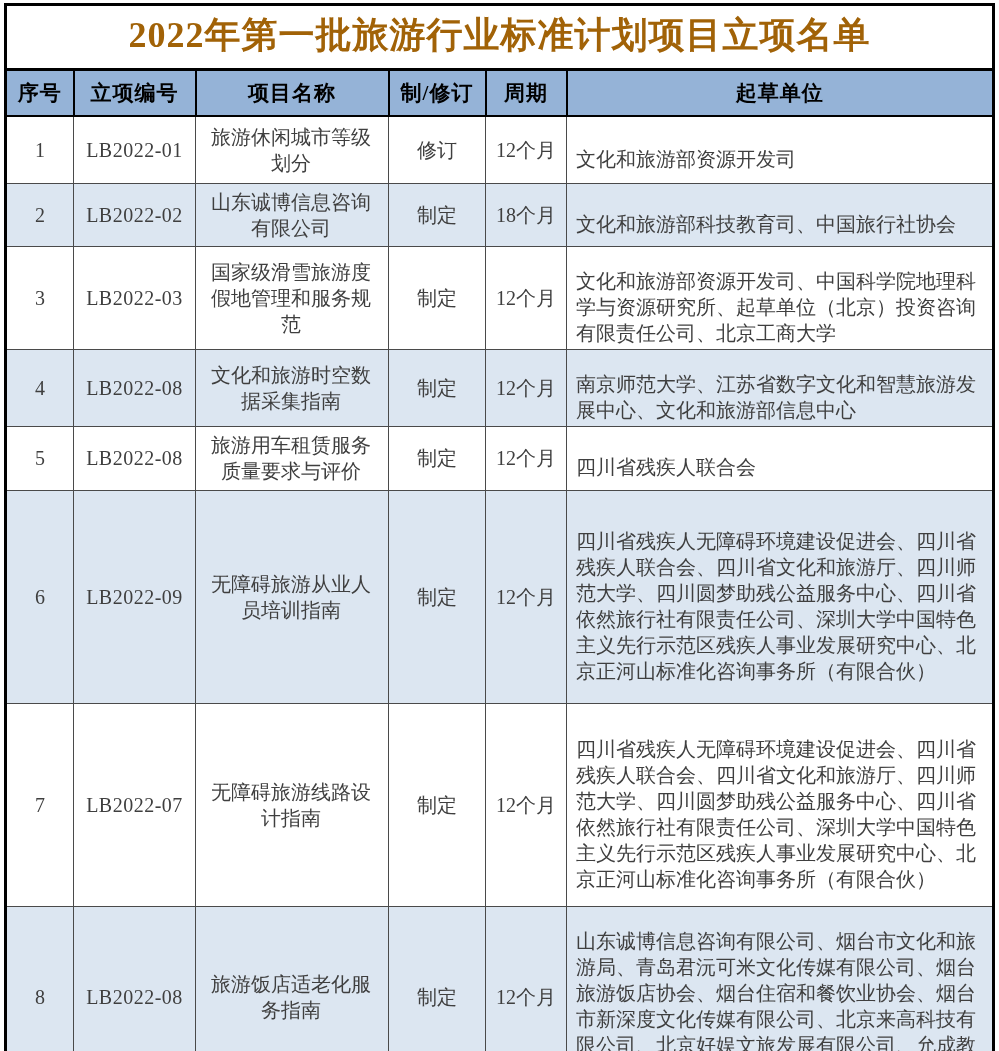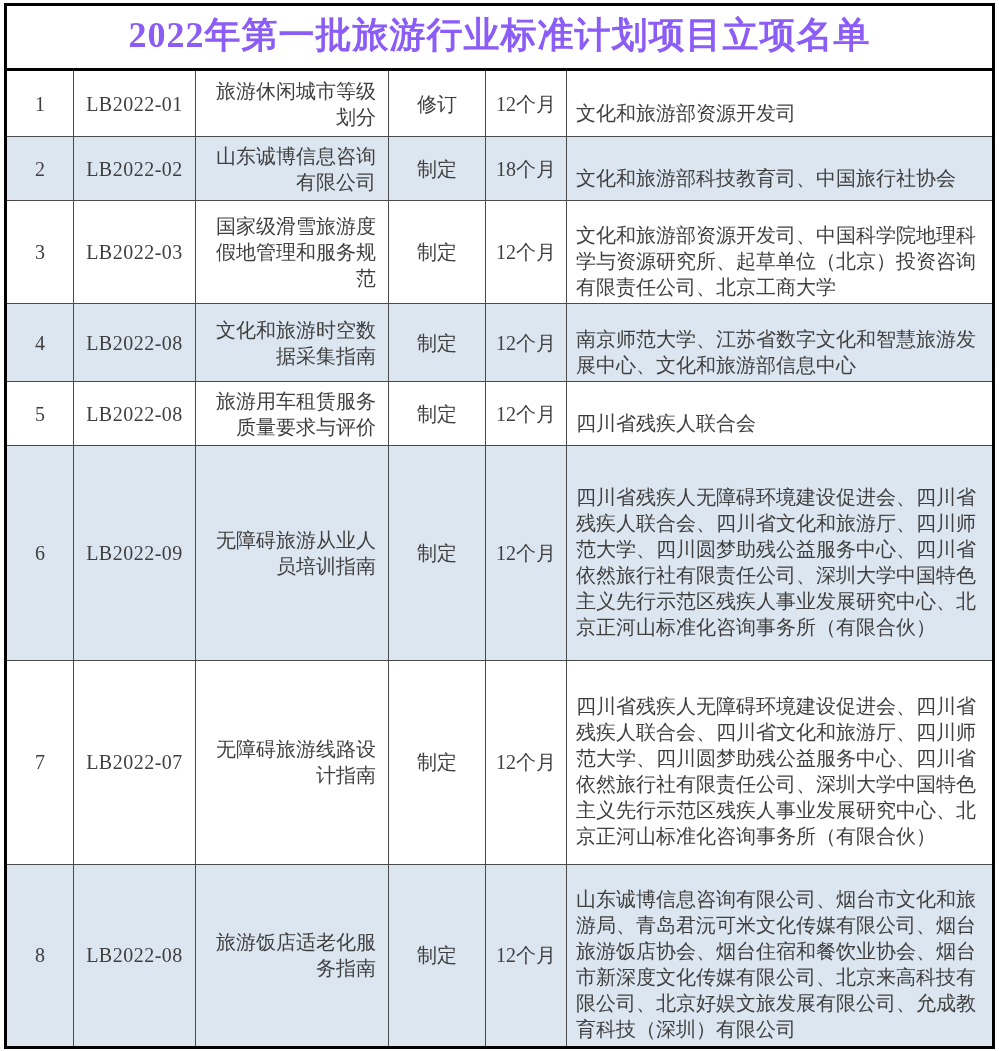--- a/index.html
+++ b/index.html
@@ -23,21 +23,21 @@
     table-layout: fixed;
     border: 3px solid var(--frame, #000);
     background: #ffffff;
   }
   .title-cell {
     height: 54px;
     text-align: center;
     vertical-align: middle;
     font-size: 36px;
     font-weight: bold;
-    color: #8b5cf6;
+    color: #a16207;
     letter-spacing: 1px;
     background: #ffffff;
     border-bottom: 3px solid var(--frame, #000);
     padding: 2px 0 6px 0;
   }
   .header-row th {
     height: 44px;
     background: var(--header-bg, #95B3D7);
     color: #000000;
     font-size: 21px;
@@ -56,21 +56,21 @@
     vertical-align: middle;
     text-align: center;
     background: #ffffff;
     padding: 3px 2px;
     overflow: hidden;
   }
   tbody tr.stripe td {
     background: var(--stripe-bg, #DCE6F1);
   }
   tbody td.cell-name {
-    text-align: right;
+    text-align: center;
     padding: 3px 12px 3px 10px;
   }
   tbody td.cell-drafters {
     text-align: left;
     padding: 21px 6px 3px 9px;
   }
   tbody td.cell-code {
     letter-spacing: 0.5px;
   }
 </style>
@@ -84,20 +84,28 @@
       <col style="width:122px">
       <col style="width:193px">
       <col style="width:97px">
       <col style="width:81px">
       <col>
     </colgroup>
     <thead>
       <tr>
         <th colspan="6" class="title-cell">2022年第一批旅游行业标准计划项目立项名单</th>
       </tr>
+      <tr class="header-row" id="header-row">
+          <th>序号</th>
+          <th>立项编号</th>
+          <th>项目名称</th>
+          <th>制/修订</th>
+          <th>周期</th>
+          <th>起草单位</th>
+        </tr>
     </thead>
     <tbody id="table-body">
         <tr style="height: 67px;">
           <td class="cell-index">1</td>
           <td class="cell-code">LB2022-01</td>
           <td class="cell-name">旅游休闲城市等级划分</td>
           <td class="cell-type">修订</td>
           <td class="cell-period">12个月</td>
           <td class="cell-drafters">文化和旅游部资源开发司</td>
         </tr>

